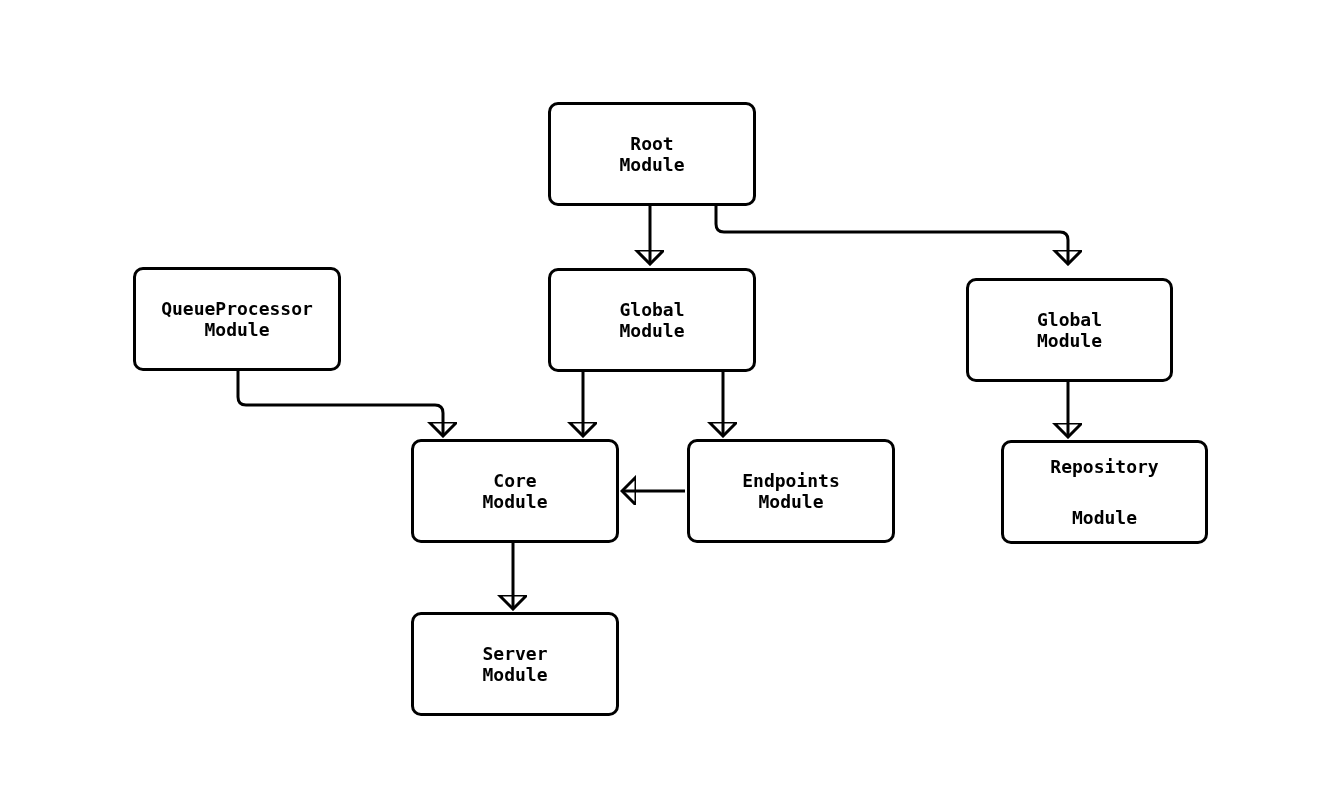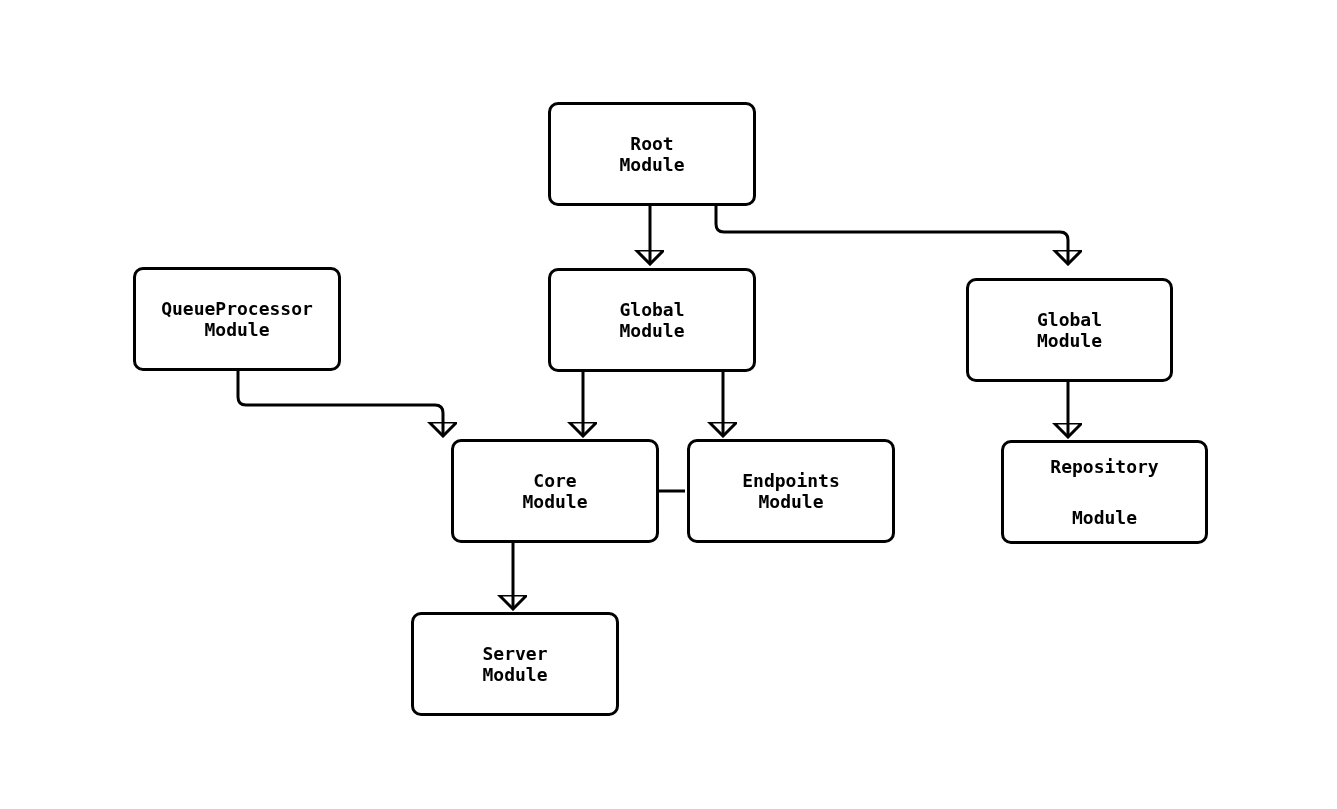--- a/index.html
+++ b/index.html
@@ -46,21 +46,21 @@
     font-size: 18px;
     line-height: 21px;
     font-weight: bold;
     color: #000000;
     white-space: nowrap;
   }
   .n-root          { left: 548px; top: 102px;  }
   .n-server        { left: 548px; top: 268px; }
   .n-global        { left: 966px; top: 268px; width: 207px; margin-top: 10px; }
   .n-queueprocessor{ left: 133px; top: 267px; }
-  .n-core          { left: 411px; top: 439px; margin-left: 40px; }
+  .n-core          { left: 411px; top: 439px; }
   .n-endpoints     { left: 687px; top: 439px; text-align: center; }
   .n-repository    { left: 1001px; top: 440px; width: 207px; gap: 30px; }
   .n-queue         { left: 411px; top: 612px; }
 </style>
 </head>
 <body>
 
 <div class="canvas">
 
   <svg class="edges-layer" width="1337" height="809" viewBox="0 0 1337 809" xmlns="http://www.w3.org/2000/svg">

